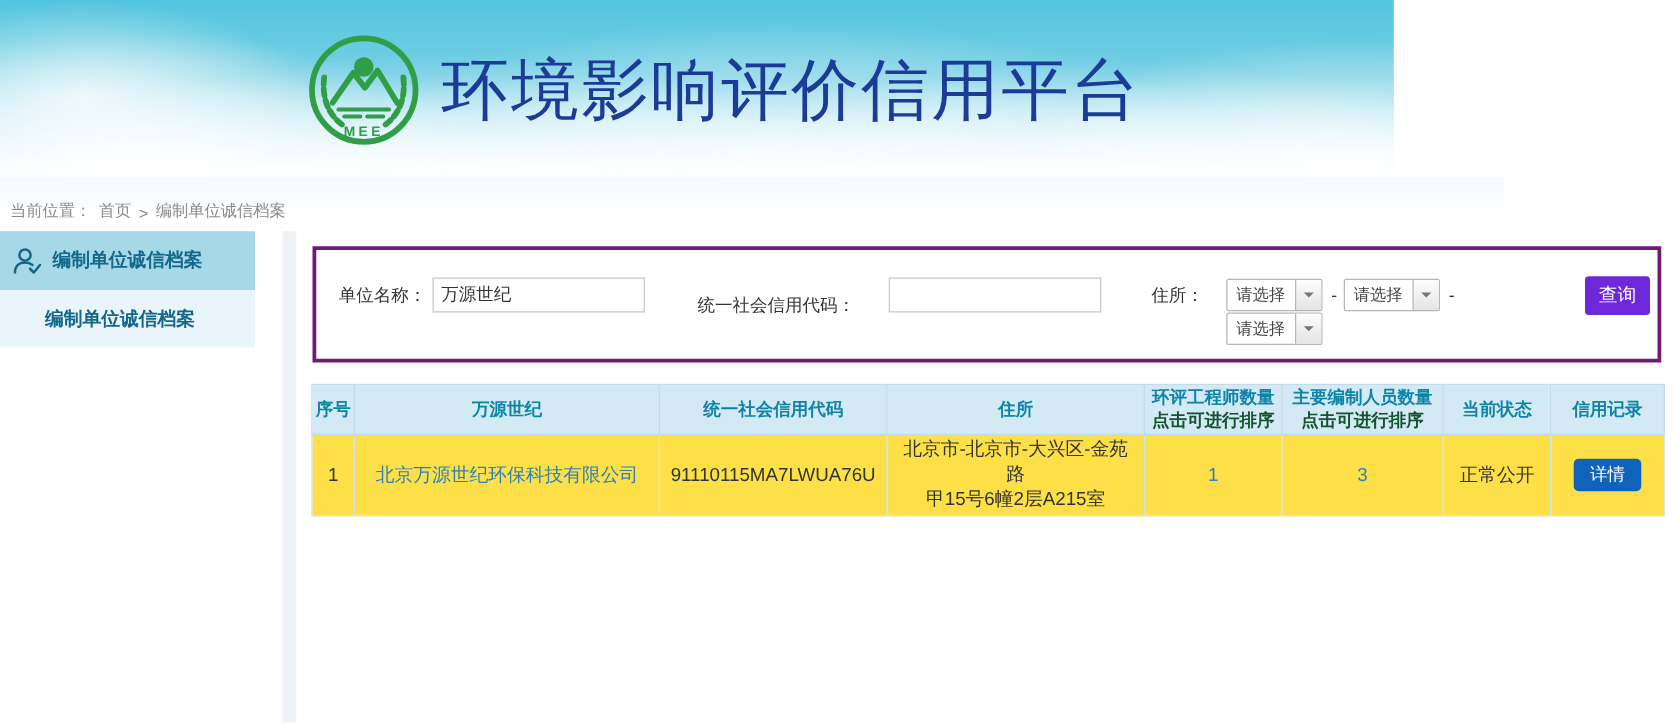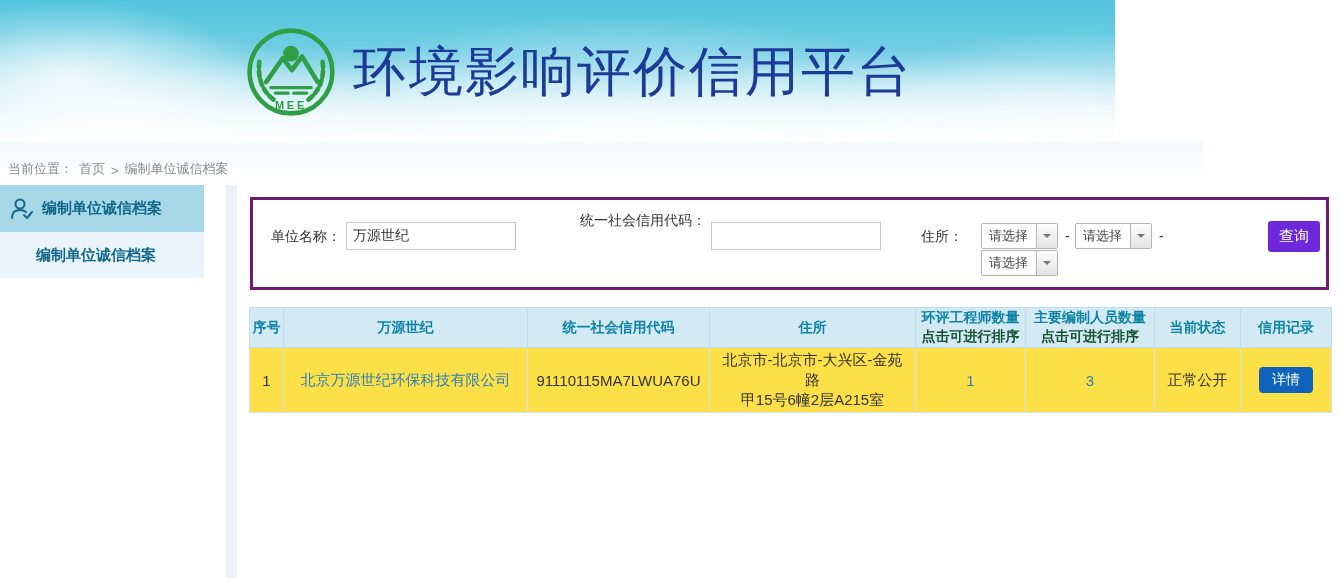--- a/index.html
+++ b/index.html
@@ -133,21 +133,21 @@
     <div class="side-item sub">
       <span class="side-label">编制单位诚信档案</span>
     </div>
   </div>
 
   <div class="v-stripe"></div>
 
   <div class="search-panel">
     <div class="sp-label" style="left:0; width:88px; top:22px;">单位名称：</div>
     <input class="sp-input" style="left: 93px; top: 22px; width: 170px;" value="万源世纪">
-    <div class="sp-label" style="left:283px; width:170px; top:6px;">统一社会信用代码：</div>
+    <div class="sp-label" style="left:283px; width:170px; top:30px;text-align:center;">统一社会信用代码：</div>
     <input class="sp-input" style="left: 458px; top: 22px; width: 170px;" value="">
     <div class="sp-label" style="left:642px; width:68px; top:22px;">住所：</div>
 
     <div class="sel" style="left:728px; top:23px;">
       <span class="sel-text">请选择</span>
       <span class="sel-arrow"></span>
     </div>
     <div class="dash" style="left:812px; top:22px;">-</div>
     <div class="sel" style="left:822px; top:23px;">
       <span class="sel-text">请选择</span>

